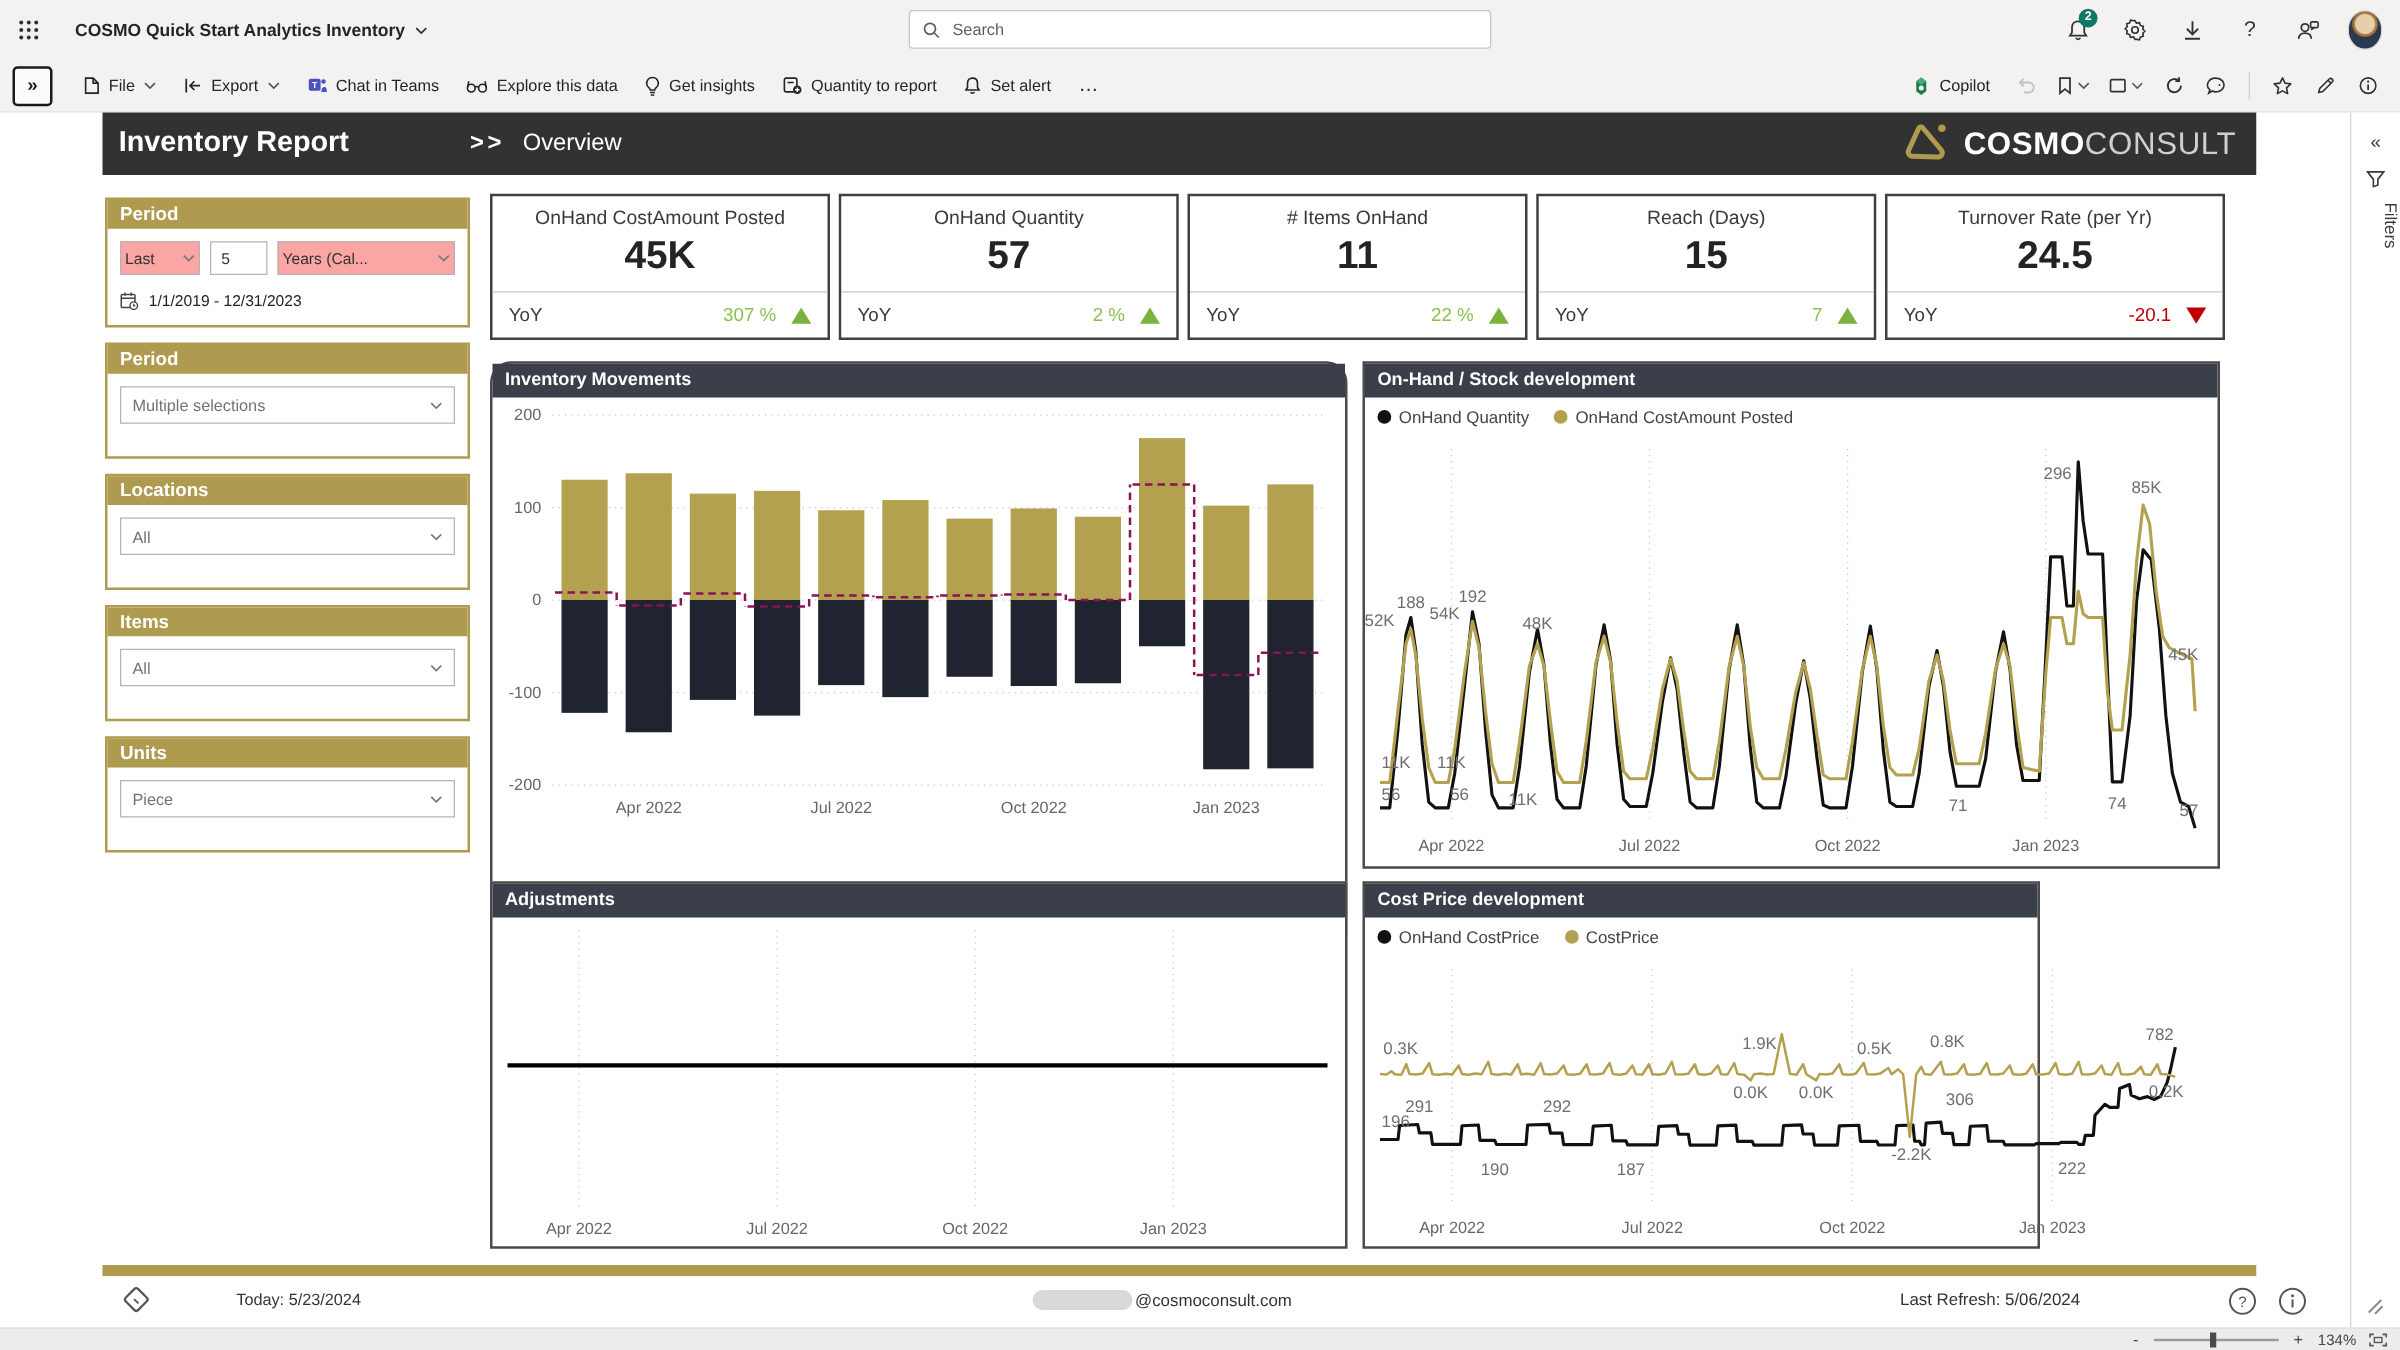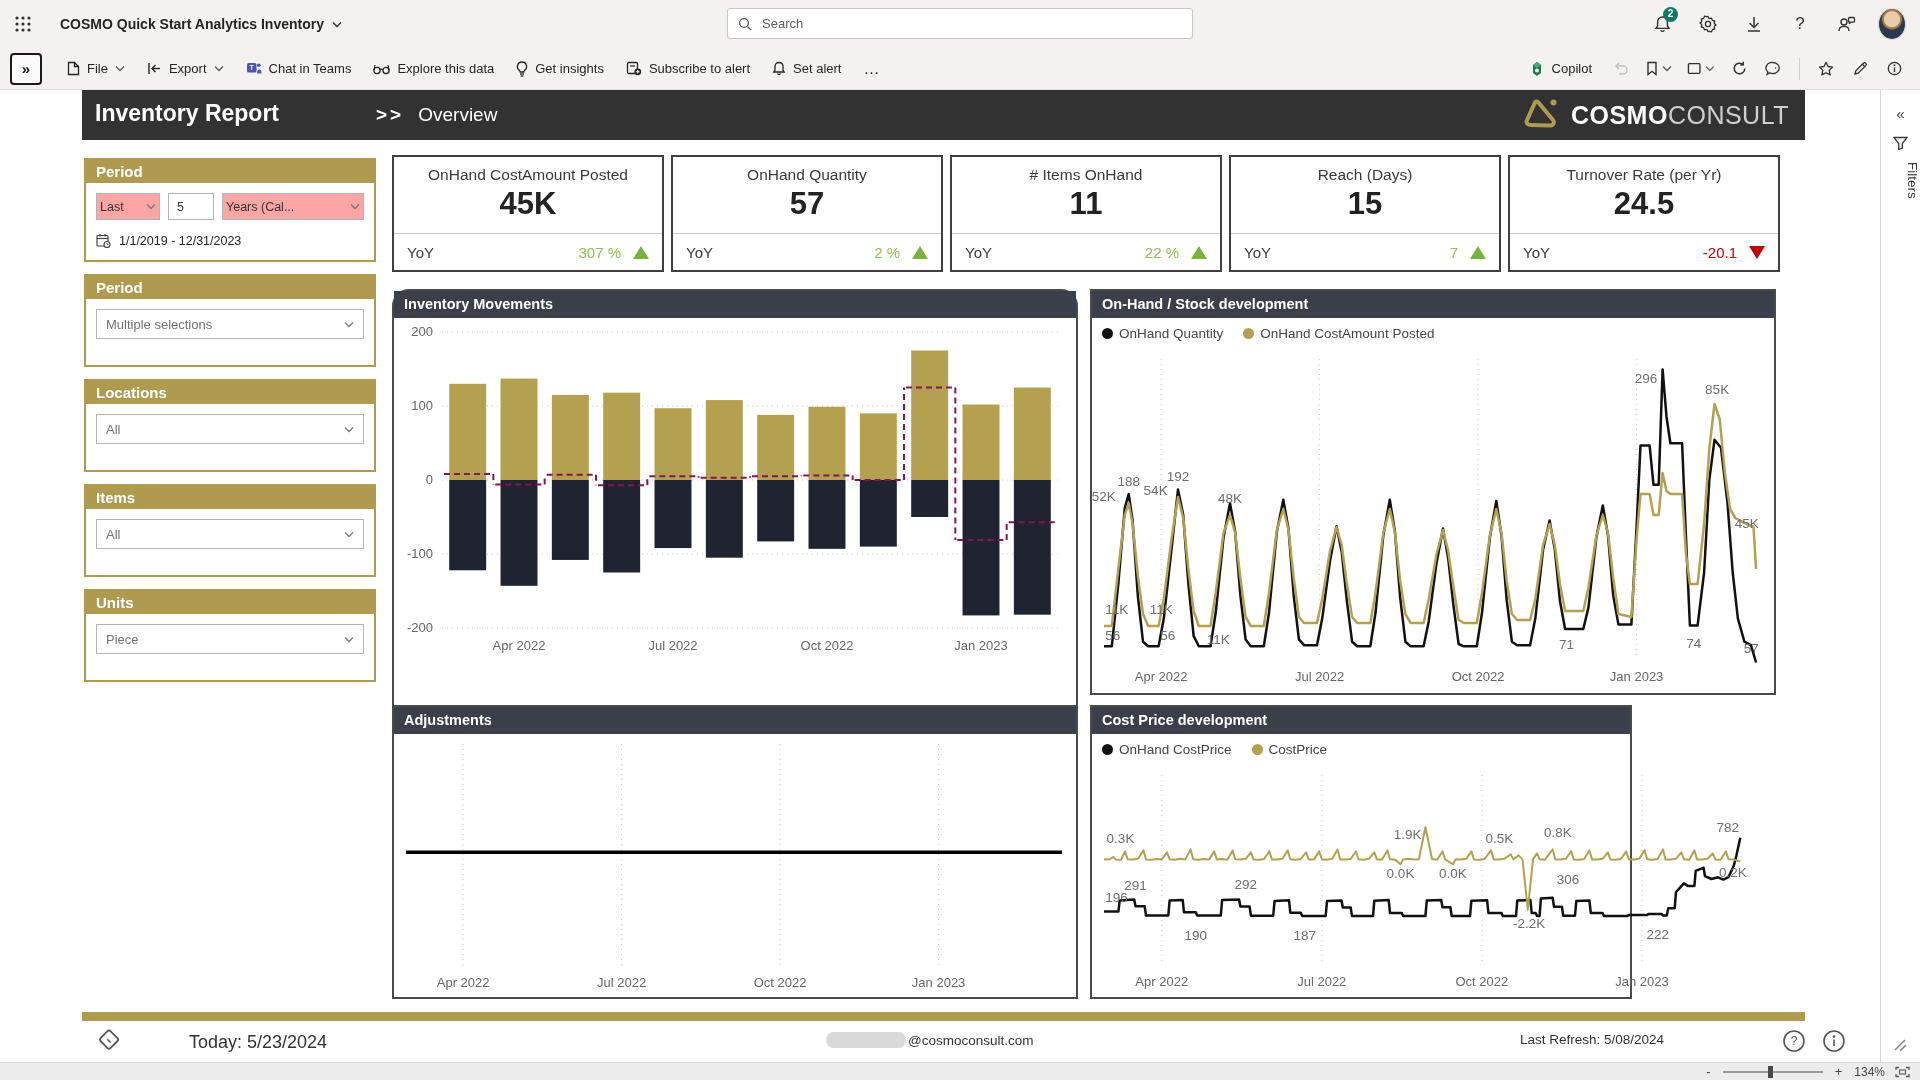--- a/index.html
+++ b/index.html
@@ -95,21 +95,21 @@
   .lg-item { display:flex; align-items:center; cursor:pointer; }
   .lg-dot { width:11px; height:11px; border-radius:50%; display:inline-block; margin-right:6px; }
   .lg-label { font-size:13.5px; color:#444; }
   svg text.ax { font-family:"Liberation Sans",sans-serif; font-size:13px; fill:#666; }
   svg text.dl { font-family:"Liberation Sans",sans-serif; font-size:13.5px; fill:#6e6e6e; }
 
   
   .footer-gold { position:absolute; left:0; top:922px; width:1723px; height:9px; background:#ae9b4f; }
   .footerbar { position:absolute; left:0; top:931px; width:1723px; height:41px; background:#fff; }
   .ft-tag { position:absolute; left:14px; top:7px; }
-  .ft-today { position:absolute; left:107px; top:11px; font-size:18px; color:#333; }
+  .ft-today { position:absolute; left:107px; top:11px; font-size:13px; color:#333; }
   .ft-email { position:absolute; left:744px; top:11px; display:flex; align-items:center; gap:2px; font-size:13.5px; color:#333; }
   .redact { width:80px; height:16px; border-radius:8px; background:#d9d9d9; }
   .ft-refresh { position:absolute; left:1438px; top:11px; font-size:13.5px; color:#333; }
   .ft-icons { position:absolute; left:1700px; top:8px; display:flex; gap:16px; }
 
   
   .rail { position:absolute; left:1880px; top:90px; width:40px; height:972px; background:#fff; border-left:1px solid #d6d4d2; }
   .rail-collapse { margin:14px auto 0; display:block; background:none; border:none; color:#3b3a39; font-size:15px; cursor:pointer; width:100%; text-align:center; }
   .rail-funnel { margin:12px auto 0; display:block; background:none; border:none; cursor:pointer; width:100%; text-align:center; }
   .rail-label { writing-mode:vertical-rl; font-size:13.5px; color:#3b3a39; margin:8px auto 0; display:block; cursor:pointer; text-align:center; width:100%; }
@@ -252,21 +252,21 @@
       <span>Get insights</span>
     </div>
 
     <div class="mb-item">
       <svg width="16" height="15" viewBox="0 0 16 15">
           <rect x="1.5" y="1.5" width="10" height="11" rx="1.5" fill="none" stroke="#252423" stroke-width="1.3"></rect>
           <line x1="4" y1="5" x2="9" y2="5" stroke="#252423" stroke-width="1.2"></line>
           <circle cx="11.8" cy="10.8" r="3.4" fill="#252423"></circle>
           <path d="M11.8 9 v3.6 M10 10.8 h3.6" stroke="#fff" stroke-width="1.1"></path>
         </svg>
-      <span>Subscribe to alert</span>
+      <span>Quantity to report</span>
     </div>
 
     <div class="mb-item">
       <svg width="14" height="15" viewBox="0 0 14 15">
           <path d="M7 1.5 C4.4 1.5 3 3.3 3 5.6 L3 9 L1.8 11 L12.2 11 L11 9 L11 5.6 C11 3.3 9.6 1.5 7 1.5 Z" fill="none" stroke="#252423" stroke-width="1.3"></path>
           <path d="M5.6 12.6 a1.5 1.5 0 0 0 2.8 0" fill="none" stroke="#252423" stroke-width="1.3"></path>
         </svg>
       <span>Set alert</span>
     </div>
 
@@ -642,21 +642,21 @@
     <div class="footerbar">
       <svg class="ft-tag" width="26" height="26" viewBox="0 0 26 26">
           <rect x="5" y="5" width="14" height="14" rx="2" transform="rotate(45 13 13)" fill="none" stroke="#555" stroke-width="1.8"></rect>
           <line x1="10.5" y1="13" x2="15.5" y2="13" transform="rotate(45 13 13)" stroke="#555" stroke-width="1.5"></line>
         </svg>
       <span class="ft-today">Today: 5/23/2024</span>
       <span class="ft-email">
         <span class="redact"></span>
         <span>@cosmoconsult.com</span>
       </span>
-      <span class="ft-refresh">Last Refresh: 5/08/2024</span>
+      <span class="ft-refresh">Last Refresh: 5/06/2024</span>
       <span class="ft-icons">
         <svg width="24" height="24" viewBox="0 0 24 24">
             <circle cx="12" cy="12" r="10" fill="none" stroke="#555" stroke-width="1.6"></circle>
             <text x="12" y="16.4" text-anchor="middle" font-size="12" font-family="Liberation Sans" fill="#555">?</text>
           </svg>
         <svg width="24" height="24" viewBox="0 0 24 24">
             <circle cx="12" cy="12" r="10" fill="none" stroke="#555" stroke-width="1.6"></circle>
             <line x1="12" y1="10.5" x2="12" y2="17" stroke="#555" stroke-width="1.6"></line>
             <circle cx="12" cy="7.5" r="1.2" fill="#555"></circle>
           </svg>

